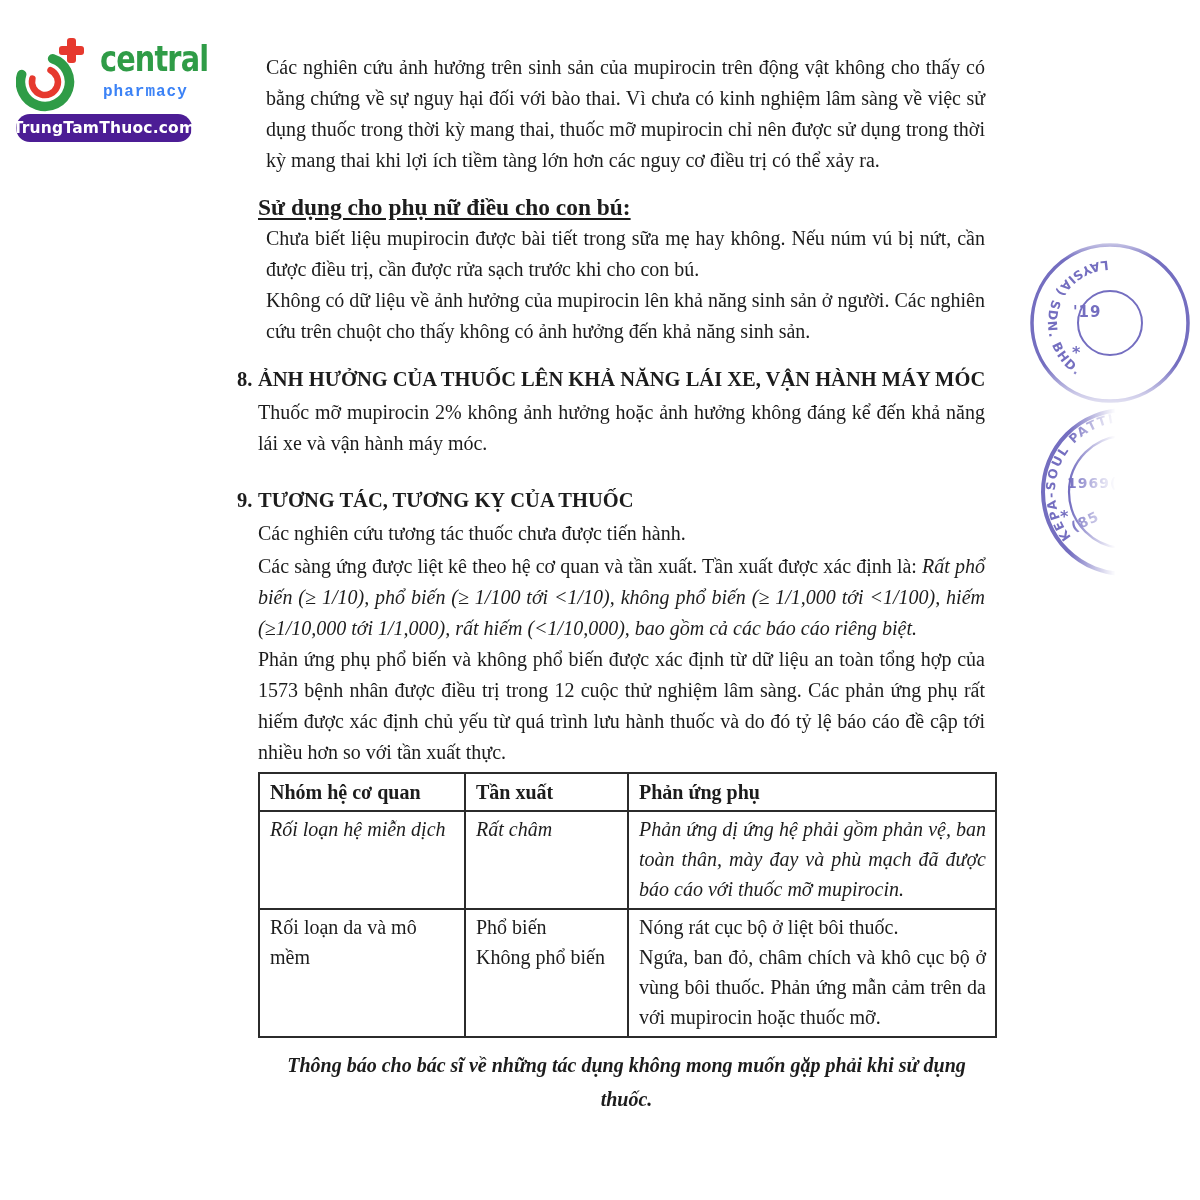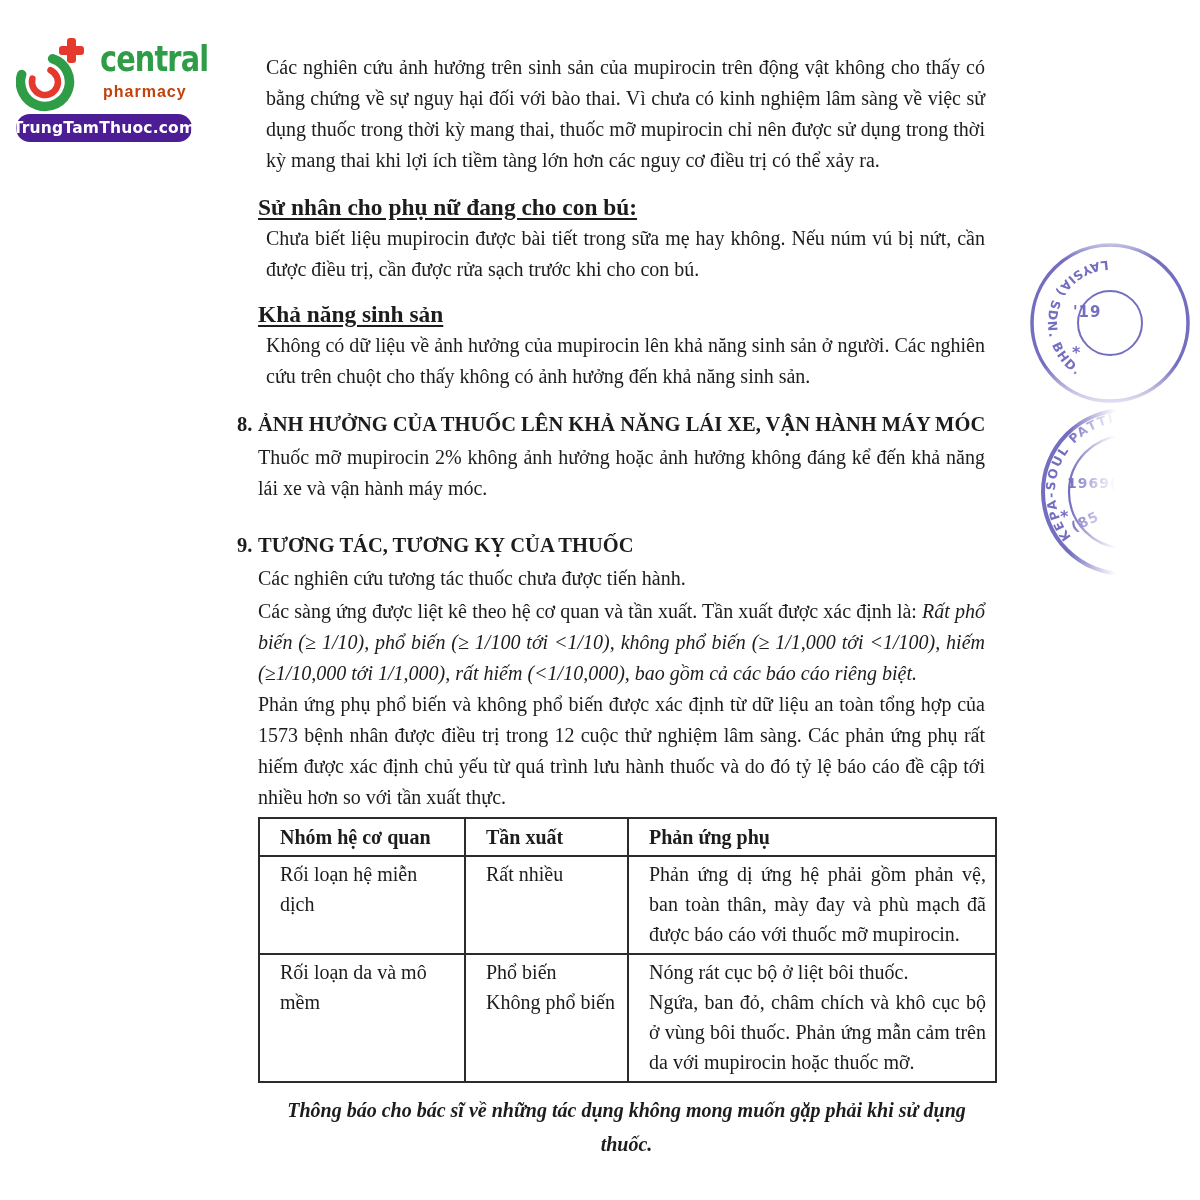--- a/index.html
+++ b/index.html
@@ -5,47 +5,47 @@
   html,body{margin:0;padding:0;background:#e8e8e8;}
   .page{position:relative;width:1200px;height:1200px;background:#ffffff;overflow:hidden;
         font-family:"Liberation Serif","DejaVu Serif",serif;color:#1c1c1c;}
 
   
   .logo{position:absolute;left:14px;top:34px;width:210px;height:116px;}
   .logo .icon{position:absolute;left:2px;top:2px;}
   .logo .brand{position:absolute;left:86px;top:8px;font-family:"DejaVu Sans","Liberation Sans",sans-serif;
                font-weight:bold;font-size:35px;letter-spacing:-1px;color:#2f9c47;
                transform:scale(.82,1);transform-origin:left top;line-height:1;}
-  .logo .tagline{position:absolute;left:89px;top:50px;font-family:Liberation Sans, sans-serif;
-               font-weight:bold;font-size:16px;letter-spacing:1px;color:#c2410c;line-height:1;}
+  .logo .tagline{position:absolute;left:89px;top:50px;font-family:Liberation Mono, monospace;
+               font-weight:bold;font-size:16px;letter-spacing:1px;color:#3b82f6;line-height:1;}
   .logo .badge{position:absolute;left:2px;top:80px;width:176px;height:28px;background:#4c1d95;
                border-radius:14px;display:flex;align-items:center;justify-content:center;
                font-family:"DejaVu Sans","Liberation Sans",sans-serif;font-weight:bold;
                font-size:15.5px;color:#ffffff;letter-spacing:.2px;}
 
   
   .content{position:absolute;left:258px;top:40px;width:737px;font-size:20px;line-height:31px;}
   .para{margin:0;text-align:justify;width:727px;}
   .p-top{margin-left:8px;width:719px;}
   .p-first{margin-top:12px;}
   .sub-h{margin:16px 0 0 0;font-weight:bold;text-decoration:underline;text-underline-offset:3px;}
   .sec-h{position:relative;margin:26px 0 0 0;font-weight:bold;font-size:20.5px;}
   .sec-h .num{position:absolute;left:-21px;top:0;}
   .sec-h.first{margin-top:14px;}
   .sec-body{margin-top:2px;}
   em.freq{font-style:italic;}
 
   
   table.adr{border-collapse:collapse;margin-top:4px;width:737px;table-layout:fixed;}
   table.adr th,table.adr td{border:2px solid #2b2b2b;vertical-align:top;text-align:left;
-        padding:2px 9px 4px 20px;font-size:20px;line-height:30px;}
+        padding:2px 9px 4px 10px;font-size:20px;line-height:30px;}
   table.adr th{font-weight:bold;padding-top:3px;padding-bottom:3px;}
   col.c1{width:206px}col.c2{width:163px}col.c3{width:368px}
   td .just{text-align:justify;}
-  tr.r1 td{height:90px;}
+  tr.r1 td{height:90px;font-style:italic;}
   tr.r2 td{height:118px;}
 
   .footer-note{margin:10px auto 0 auto;width:700px;text-align:center;
         font-weight:bold;font-style:italic;font-size:20px;line-height:34px;}
 
   
   .stamp{position:absolute;opacity:.82;pointer-events:none;}
   .stamp svg text{font-family:"DejaVu Sans","Liberation Sans",sans-serif;font-weight:bold;}
   .stamp1{left:1025px;top:233px;width:172px;height:184px;overflow:hidden;
      -webkit-mask-image:linear-gradient(180deg,transparent 0,#000 14%,#000 72%,rgba(0,0,0,.35) 88%,transparent 99%);
@@ -68,24 +68,23 @@
     </svg>
     <div class="brand">central</div>
     <div class="tagline">pharmacy</div>
     <div class="badge">TrungTamThuoc.com</div>
   </div>
 
   <div class="content">
 
     <p class="para p-top p-first">Các nghiên cứu ảnh hưởng trên sinh sản của mupirocin trên động vật không cho thấy có bằng chứng về sự nguy hại đối với bào thai. Vì chưa có kinh nghiệm lâm sàng về việc sử dụng thuốc trong thời kỳ mang thai, thuốc mỡ mupirocin chỉ nên được sử dụng trong thời kỳ mang thai khi lợi ích tiềm tàng lớn hơn các nguy cơ điều trị có thể xảy ra.</p>
 
-    <h3 class="sub-h">Sử nhân cho phụ nữ đang cho con bú:</h3>
+    <h3 class="sub-h">Sử dụng cho phụ nữ điều cho con bú:</h3>
     <p class="para p-top">Chưa biết liệu mupirocin được bài tiết trong sữa mẹ hay không. Nếu núm vú bị nứt, cần được điều trị, cần được rửa sạch trước khi cho con bú.</p>
 
-    <h3 class="sub-h" style="margin-top:14px">Khả năng sinh sản</h3>
     <p class="para p-top">Không có dữ liệu về ảnh hưởng của mupirocin lên khả năng sinh sản ở người. Các nghiên cứu trên chuột cho thấy không có ảnh hưởng đến khả năng sinh sản.</p>
 
     <h2 class="sec-h first" style="margin-top:17px">
       <span class="num">8.</span>
       <span>ẢNH HƯỞNG CỦA THUỐC LÊN KHẢ NĂNG LÁI XE, VẬN HÀNH MÁY MÓC</span>
     </h2>
     <p class="para sec-body">Thuốc mỡ mupirocin 2% không ảnh hưởng hoặc ảnh hưởng không đáng kể đến khả năng lái xe và vận hành máy móc.</p>
 
     <h2 class="sec-h">
       <span class="num">9.</span>
@@ -103,21 +102,21 @@
           <col class="c3">
         </colgroup>
       <tbody>
           <tr>
         <th>Nhóm hệ cơ quan</th>
         <th>Tần xuất</th>
         <th>Phản ứng phụ</th>
       </tr>
       <tr class="r1">
         <td>Rối loạn hệ miễn dịch</td>
-        <td>Rất nhiều</td>
+        <td>Rất châm</td>
         <td>
           <div class="just">Phản ứng dị ứng hệ phải gồm phản vệ, ban toàn thân, mày đay và phù mạch đã được báo cáo với thuốc mỡ mupirocin.</div>
         </td>
       </tr>
       <tr class="r2">
         <td>Rối loạn da và mô mềm</td>
         <td>
           <div>Phổ biến</div>
           <div>Không phổ biến</div>
         </td>

